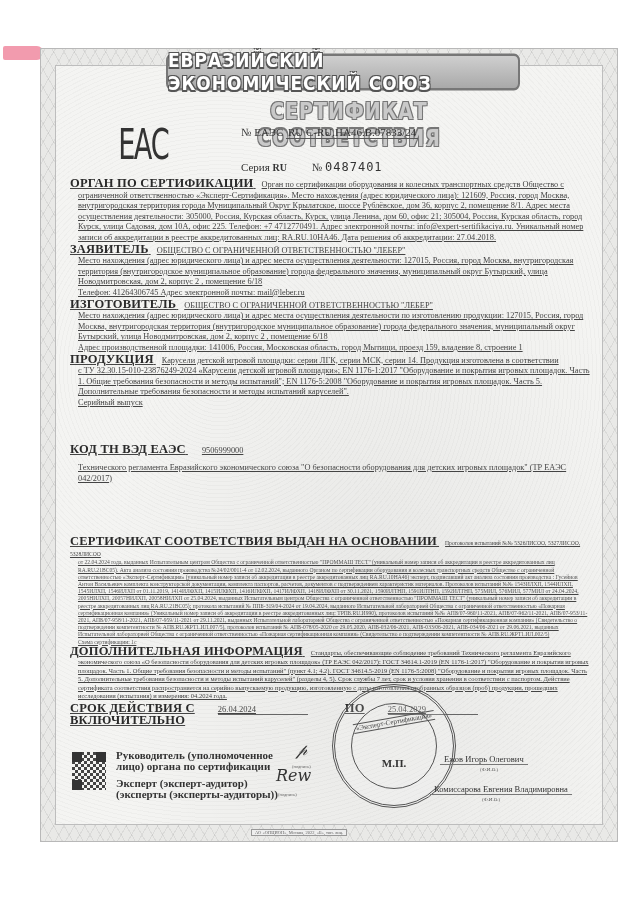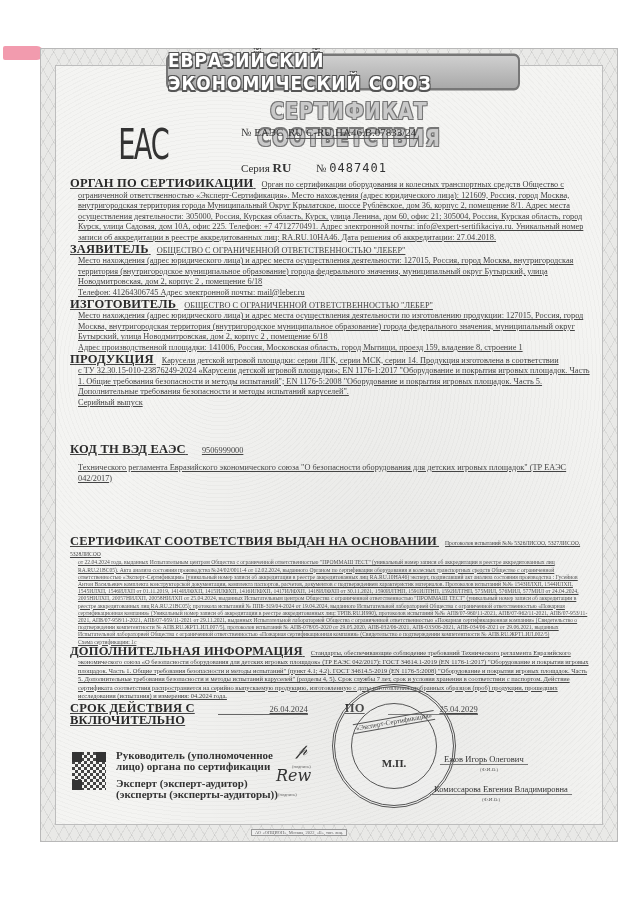--- a/index.html
+++ b/index.html
@@ -22,31 +22,31 @@
     display:flex;align-items:center;justify-content:center;
     font-family:"DejaVu Sans","Liberation Sans",sans-serif;font-weight:bold;font-size:17px;color:#fff;letter-spacing:1px;
     text-shadow:1px 1px 0 #555,-1px -1px 0 #555,1px -1px 0 #555,-1px 1px 0 #555;transform:scaleY(1.15);}
   .cert-title{position:absolute;left:158px;top:36px;width:270px;text-align:center;
     font-family:"DejaVu Sans","Liberation Sans",sans-serif;font-weight:bold;font-size:19px;color:#c9c9c9;letter-spacing:1px;
     text-shadow:1px 1px 0 #777,-1px -1px 0 #777,1px -1px 0 #777,-1px 1px 0 #777;transform:scaleY(1.2);}
   .eac-logo{position:absolute;left:56px;top:58px;font-family:"DejaVu Sans","Liberation Sans",sans-serif;font-size:34px;color:#333;letter-spacing:-2px;transform:scaleX(.8) scaleY(1.25);}
   .cert-no{position:absolute;left:185px;top:60px;font-size:11px;color:#333;}
   .cert-no .val{border-bottom:1px solid #555;padding:0 2px;}
   .series{position:absolute;left:185px;top:94px;font-size:11px;color:#333;}
-  .series .ser{font-weight:bold;font-size:13px;margin-right:22px;}
+  .series .ser{font-weight:bold;font-size:10px;margin-right:22px;}
   .series .num{font-family:"DejaVu Sans Mono","Liberation Mono",monospace;font-size:12px;letter-spacing:1px;}
   .content{position:absolute;left:14px;right:12px;top:112px;font-size:8.3px;line-height:10.6px;color:#444;text-decoration:underline;}
   .sec{margin:0;}
   .hd{font-weight:bold;font-size:12.5px;color:#2a2a2a;letter-spacing:.2px;}
   .hdv{margin-left:6px;}
   .indent{padding-left:8px;}
   .tiny{font-size:5.6px;line-height:7.2px;color:#555;padding-left:8px;}
   .gap{height:6px;}
   .valid-row{display:flex;align-items:baseline;gap:23px;margin-top:2px;}
-  .line-field{display:inline-block;border-bottom:1px solid #666;min-width:90px;text-align:right;font-size:8.5px;}
+  .line-field{display:inline-block;border-bottom:1px solid #666;min-width:90px;text-align:left;font-size:8.5px;}
   .sign-block{position:absolute;left:14px;right:14px;bottom:8px;height:70px;}
   .qr{position:absolute;left:2px;top:6px;width:34px;height:38px;
     background:
       linear-gradient(#333,#333) 0 0/10px 10px no-repeat,
       linear-gradient(#333,#333) 24px 0/10px 10px no-repeat,
       linear-gradient(#333,#333) 0 28px/10px 10px no-repeat,
       repeating-conic-gradient(#444 0 25%, #f4f4f2 0 50%) 0 0/6px 6px;}
   .role{position:absolute;left:46px;font-size:11px;line-height:11px;color:#333;font-weight:bold;}
   .sig-name{position:absolute;font-size:8.5px;color:#333;border-bottom:1px solid #777;padding:0 4px;}
   .fio{position:absolute;font-size:5px;color:#555;}

